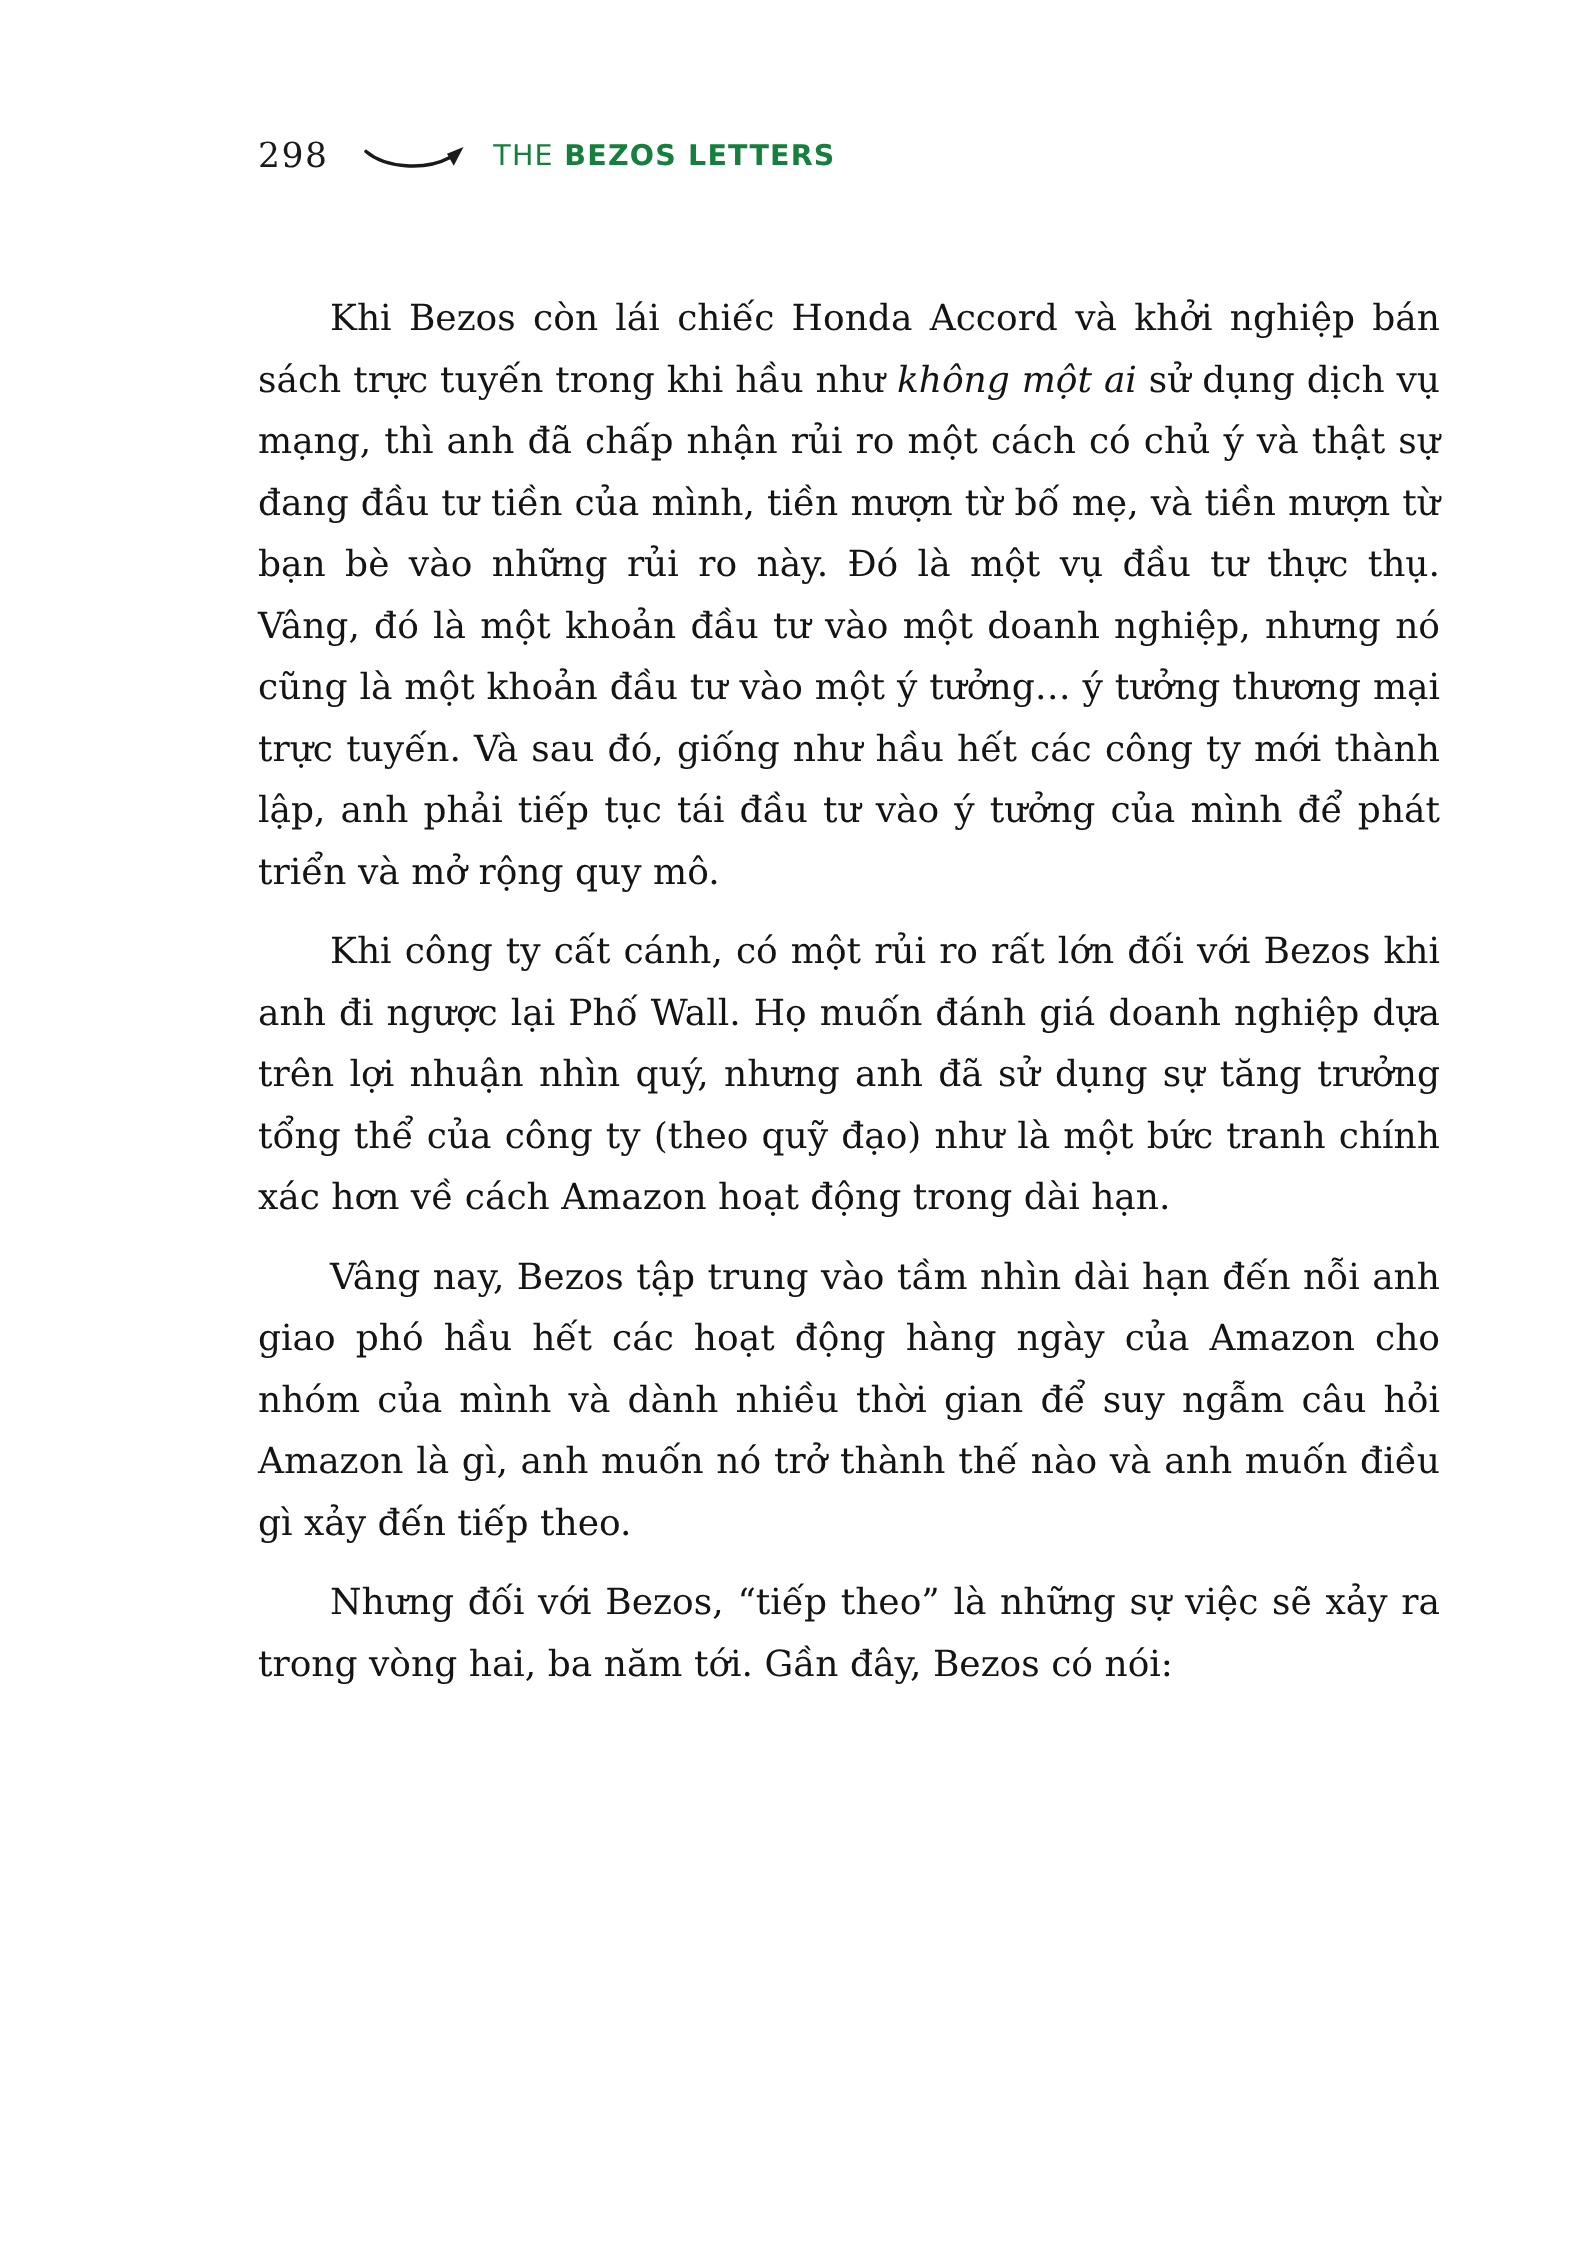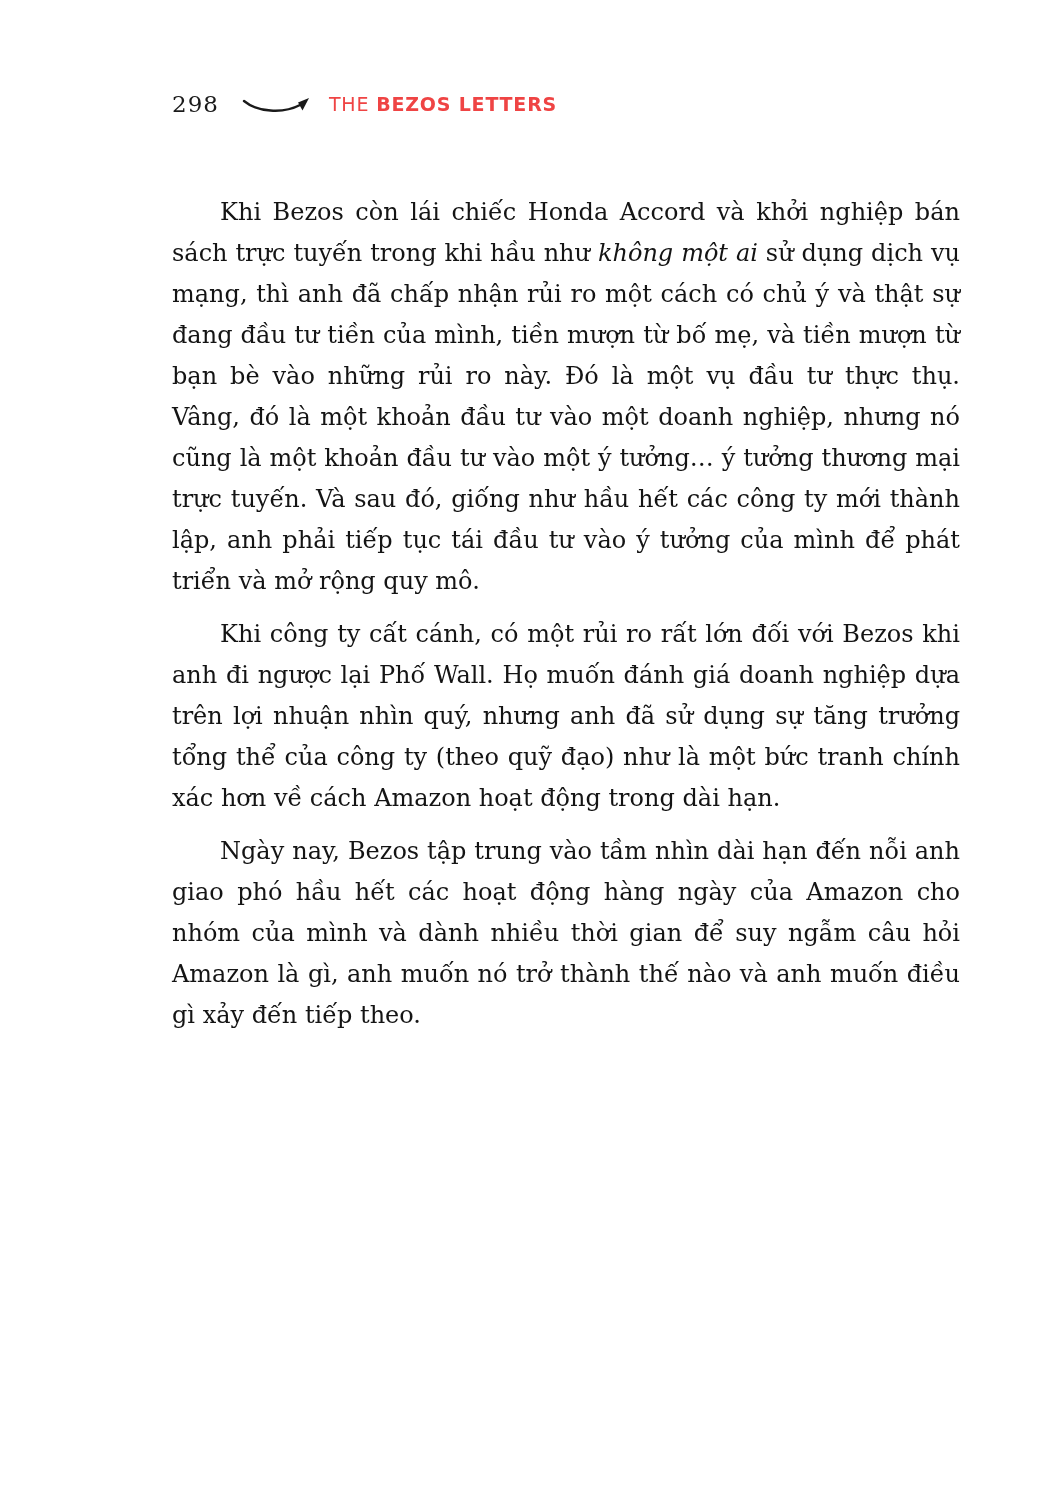--- a/index.html
+++ b/index.html
@@ -28,21 +28,21 @@
   }
   .swoosh {
     display: inline-flex;
     align-items: center;
     margin: 6px 14px 0 22px;
   }
   .book-title {
     font-family: "DejaVu Sans", "Liberation Sans", sans-serif;
     font-size: 19px;
     letter-spacing: 0.8px;
-    color: #ef4444;
+    color: #15803d;
   }
   .title-the { font-weight: normal; margin-right: 7px; }
   .title-main { font-weight: bold; }
   .body-text {
     font-size: 24px;
     line-height: 41px;
     text-align: justify;
     color: #141414;
   }
   .body-text p {
@@ -69,18 +69,19 @@
     </span>
   </header>
 
   <main class="body-text">
 
     <p><span>Khi Bezos còn lái chiếc Honda Accord và khởi nghiệp bán sách trực tuyến trong khi hầu như </span><em>không một ai</em><span> sử dụng dịch vụ mạng, thì anh đã chấp nhận rủi ro một cách có chủ ý và thật sự đang đầu tư tiền của mình, tiền mượn từ bố mẹ, và tiền mượn từ bạn bè vào những rủi ro này. Đó là một vụ đầu tư thực thụ. Vâng, đó là một khoản đầu tư vào một doanh nghiệp, nhưng nó cũng là một khoản đầu tư vào một ý tưởng… ý tưởng thương mại trực tuyến. Và sau đó, giống như hầu hết các công ty mới thành lập, anh phải tiếp tục tái đầu tư vào ý tưởng của mình để phát triển và mở rộng quy mô.</span></p>
 
 
     <p>Khi công ty cất cánh, có một rủi ro rất lớn đối với Bezos khi anh đi ngược lại Phố Wall. Họ muốn đánh giá doanh nghiệp dựa trên lợi nhuận nhìn quý, nhưng anh đã sử dụng sự tăng trưởng tổng thể của công ty (theo quỹ đạo) như là một bức tranh chính xác hơn về cách Amazon hoạt động trong dài hạn.</p>
 
-    <p>Ngày nay, Bezos tập trung vào tầm nhìn dài hạn đến nỗi anh giao phó hầu hết các hoạt động hàng ngày của Amazon cho nhóm của mình và dành nhiều thời gian để suy ngẫm câu hỏi Amazon là gì, anh muốn nó trở thành thế nào và anh muốn điều gì xảy đến tiếp theo.</p>
+    <p>Vâng nay, Bezos tập trung vào tầm nhìn dài hạn đến nỗi anh giao phó hầu hết các hoạt động hàng ngày của Amazon cho nhóm của mình và dành nhiều thời gian để suy ngẫm câu hỏi Amazon là gì, anh muốn nó trở thành thế nào và anh muốn điều gì xảy đến tiếp theo.</p>
 
+    <p>Nhưng đối với Bezos, “tiếp theo” là những sự việc sẽ xảy ra trong vòng hai, ba năm tới. Gần đây, Bezos có nói:</p>
 
   </main>
 
 </div>
 
 </body></html>

